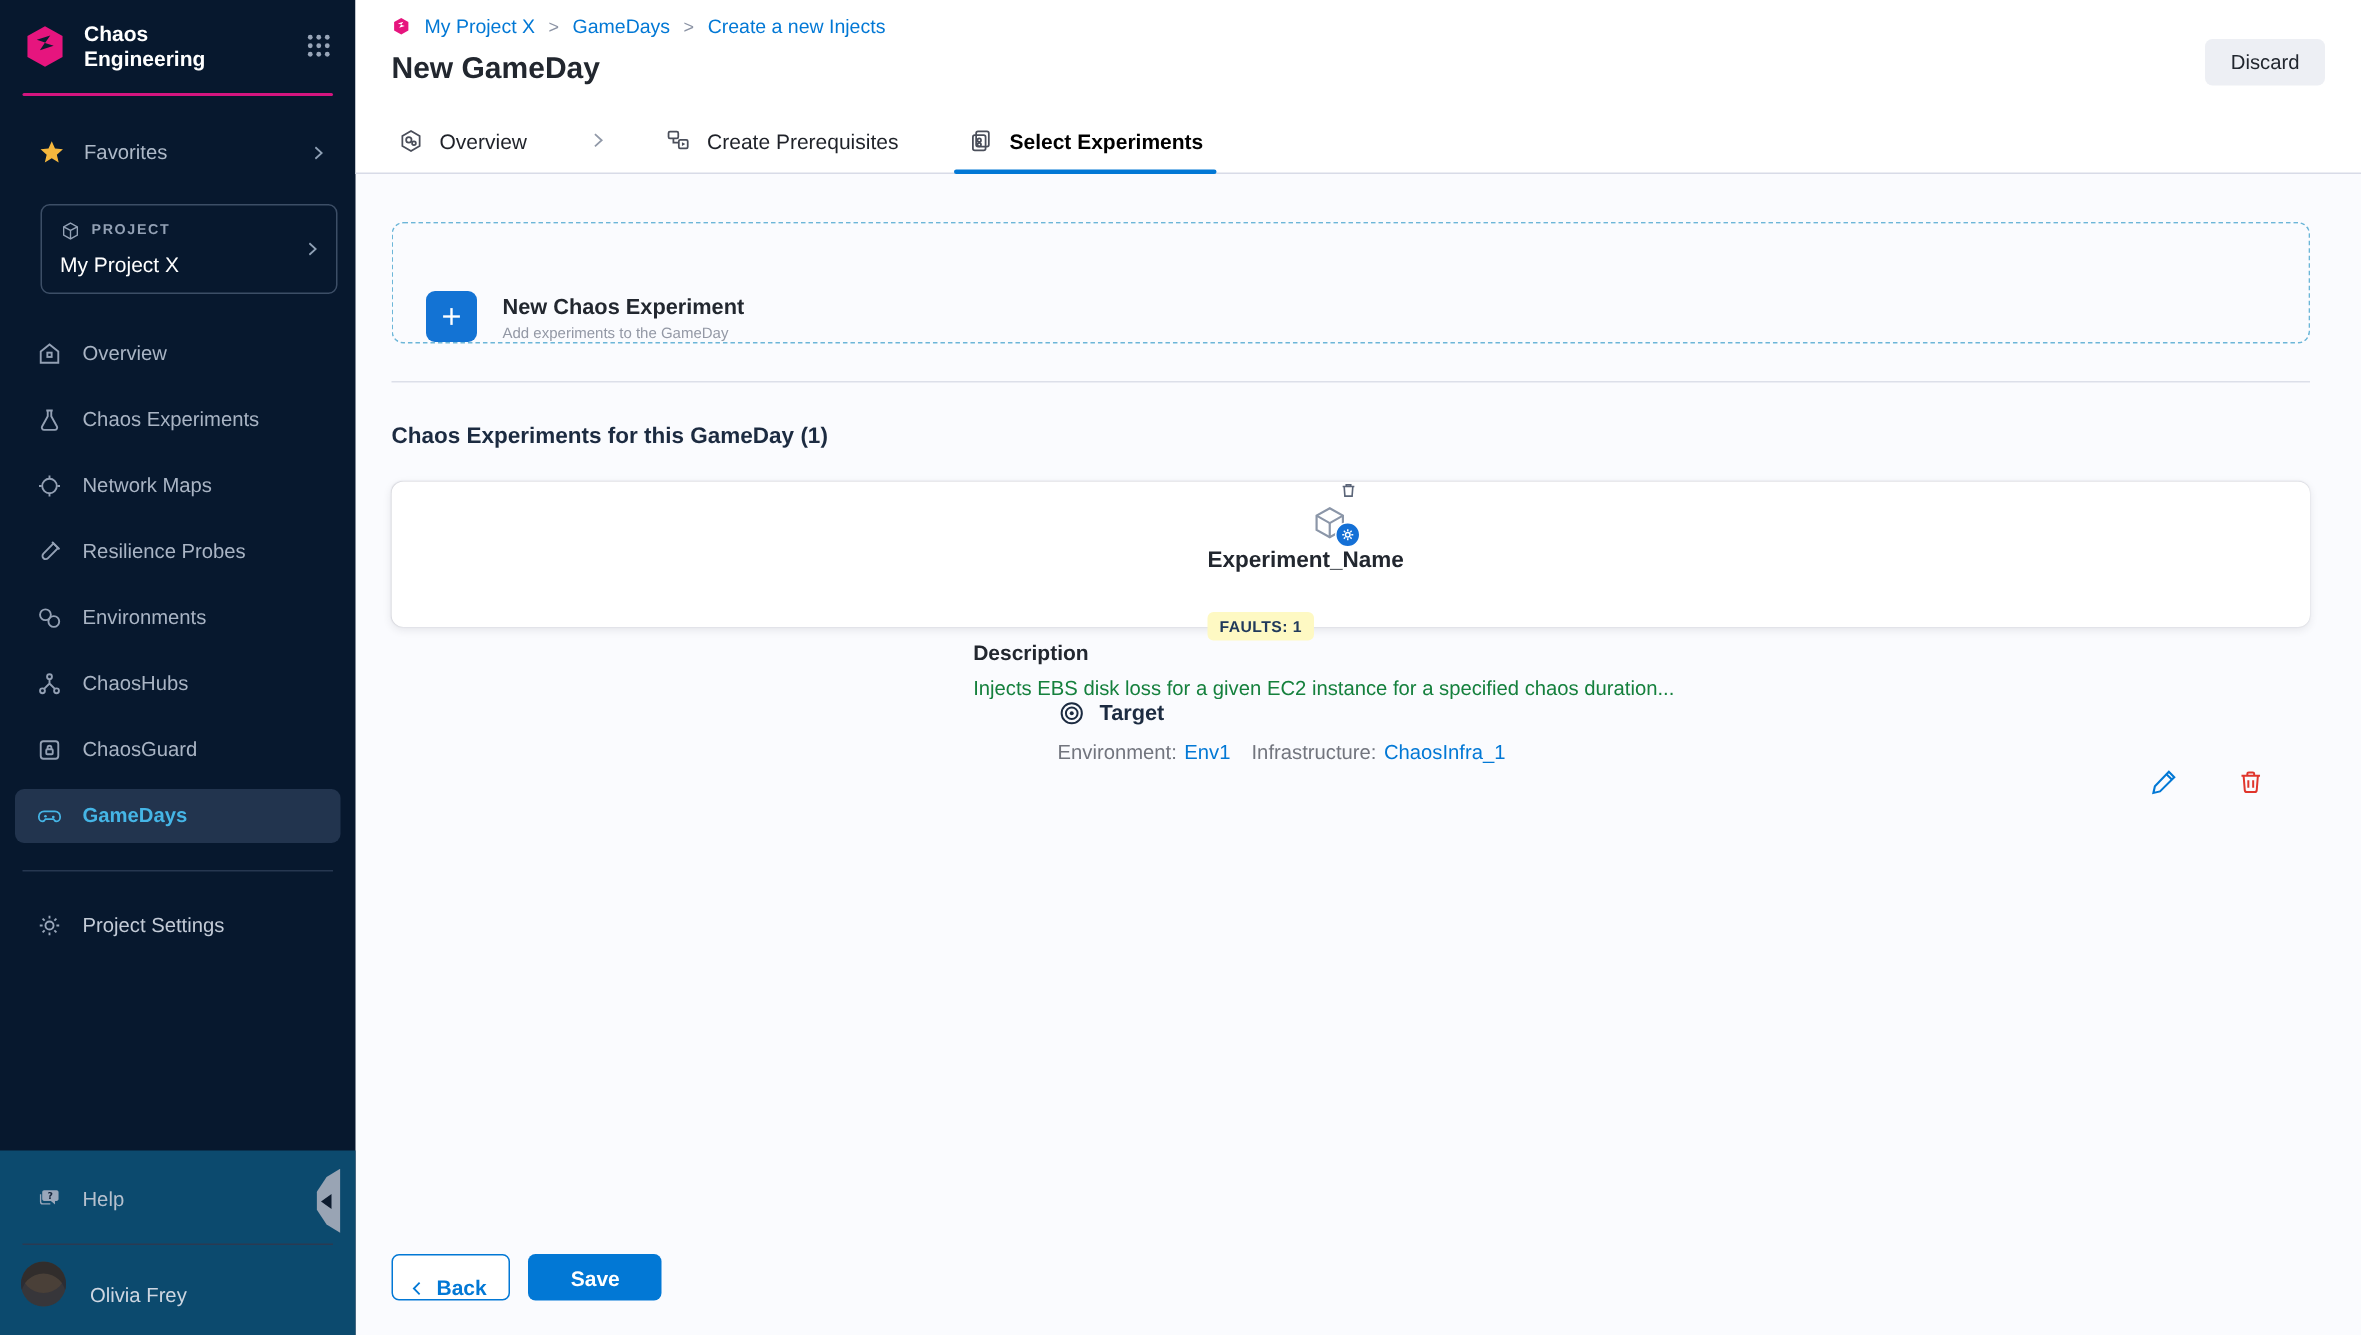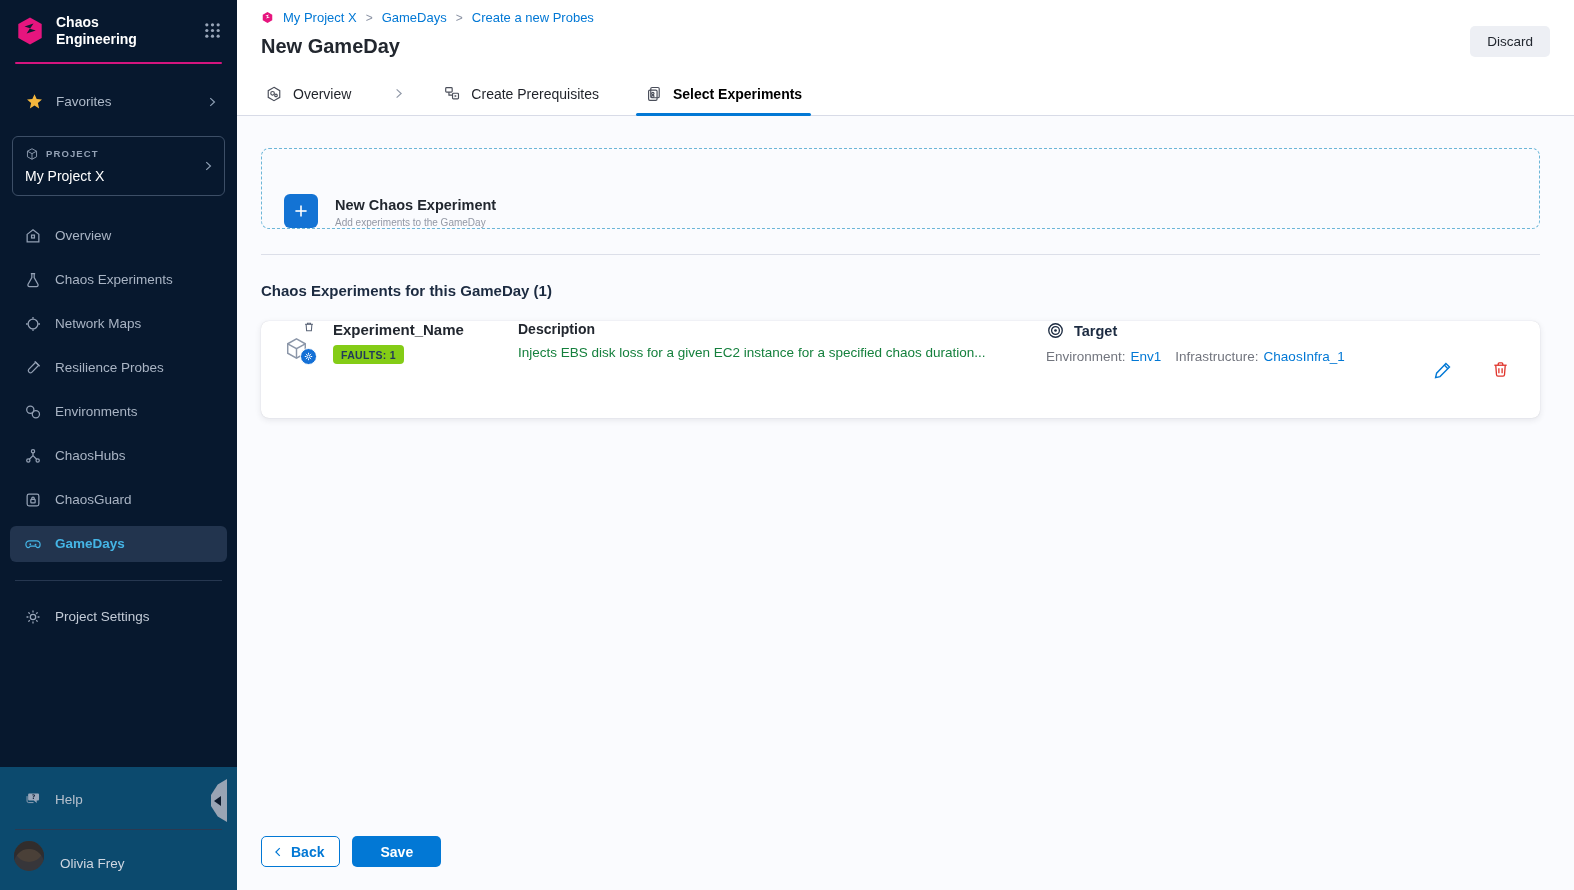--- a/index.html
+++ b/index.html
@@ -15,21 +15,21 @@
   
   .sidebar{width:237px;flex-shrink:0;background:#07182e;position:relative;box-sizing:border-box;}
   .side-header{display:flex;align-items:center;gap:10px;padding:14px 16px 10px 14px;}
   .brand-title{color:#fff;font-size:14px;font-weight:700;line-height:1.2;}
   .grid-icon{margin-left:auto;cursor:pointer;}
   .pink-rule{height:2px;background:#d4157f;margin:4px 15px 0 15px;border-radius:1px;}
 
   .fav-row{display:flex;align-items:center;gap:13px;height:36px;margin:20px 18px 0 26px;color:#aeb9c8;font-size:13.5px;cursor:pointer;}
   .fav-row .chev{margin-left:auto;}
 
-  .project-card{margin:16px 12px 0 12px;border:1px solid #3c4e66;border-radius:6px;padding:10px 12px 11px 12px;position:relative;cursor:pointer;}
+  .project-card{margin:16px 12px 0 27px;border:1px solid #3c4e66;border-radius:6px;padding:10px 12px 11px 12px;position:relative;cursor:pointer;}
   .project-eyebrow{display:flex;align-items:center;gap:7px;color:#93a1b5;font-size:9.5px;font-weight:700;letter-spacing:1.1px;}
   .project-name{color:#fff;font-size:14px;margin-top:7px;}
   .project-chev{position:absolute;right:9px;top:50%;transform:translateY(-50%);}
 
   .menu{margin:22px 10px 0 10px;display:flex;flex-direction:column;gap:8px;}
   .menu-item{display:flex;align-items:center;gap:13px;height:36px;padding:0 14px;border-radius:6px;color:#a9b4c4;font-size:13.5px;cursor:pointer;}
   .menu-item svg{color:#93a0b4;flex-shrink:0;}
   .menu-item.active{background:#22344e;color:#45b5e6;font-weight:700;}
   .menu-item.active svg{color:#45b5e6;}
 
@@ -71,45 +71,45 @@
   .content{flex:1;position:relative;padding:32px 24px 0 24px;box-sizing:border-box;}
   .dashed-box{border:1.6px dashed #6cb6d8;border-radius:8px;height:81px;display:flex;align-items:flex-end;gap:17px;
     padding:0 22px;margin-right:10px;box-sizing:border-box;cursor:pointer;background:transparent;}
   .plus-box{width:34px;height:34px;background:#1373d4;border-radius:6px;display:flex;align-items:center;justify-content:center;flex-shrink:0;}
   .nce-title{font-size:14.5px;font-weight:700;color:#22272f;}
   .nce-sub{font-size:10px;color:#9398a5;margin-top:4px;}
 
   .content-divider{height:1px;background:#dcdfe9;margin:25px 10px 0 0;}
   .section-heading{margin-top:27px;font-size:15px;font-weight:700;color:#1c2b41;}
 
-  .exp-card{margin-top:22px;margin-right:10px;background:#fff;border-radius:8px;height:97px;display:flex;
-    padding:0 28px 0 22px;box-sizing:border-box;box-shadow:0 2px 6px rgba(40,41,61,.10),0 0 1px rgba(40,41,61,.2);}
+  .exp-card{margin-top:22px;margin-right:10px;background:#fff;border-radius:8px;height:97px;display:flex;align-items:center;
+    padding:0 28px 0 22px;box-sizing:border-box;box-shadow:0 2px 6px rgba(40,41,61,.10),0 0 1px rgba(40,41,61,.2);flex-direction:column;}
   .exp-icon-wrap{width:50px;position:relative;height:44px;flex-shrink:0;}
   .exp-cube{position:absolute;left:0;bottom:3px;}
   .exp-mini-trash{position:absolute;left:20px;top:0;}
   .exp-gear-badge{position:absolute;left:17px;bottom:0;width:15px;height:15px;border-radius:50%;background:#1470d6;border:1.5px solid #fff;
     display:flex;align-items:center;justify-content:center;}
   .exp-name-col{width:185px;flex-shrink:0;}
   .exp-name{font-size:15px;font-weight:700;color:#22272f;}
-  .faults-badge{display:inline-block;margin-top:7px;background:#84cc16;border-radius:4px;padding:4px 8px 3px 8px;
+  .faults-badge{display:inline-block;margin-top:26px;background:#fef9c3;border-radius:4px;padding:4px 8px 3px 8px;
     font-size:10.5px;font-weight:700;color:#213a5b;letter-spacing:.3px;}
   .exp-desc-col{flex:1;min-width:0;padding-right:30px;}
   .desc-label{font-size:14px;font-weight:700;color:#22272f;}
   .desc-text{font-size:13.5px;color:#15803d;margin-top:8px;max-width:470px;white-space:nowrap;overflow:hidden;text-overflow:ellipsis;}
   .exp-target-col{width:385px;flex-shrink:0;}
   .target-head{display:flex;align-items:center;gap:9px;font-size:14.5px;font-weight:700;color:#1c2b41;}
   .target-line{margin-top:9px;font-size:13.5px;color:#72757e;display:flex;gap:6px;flex-wrap:nowrap;}
   .target-line .lnk{color:#0278d5;cursor:pointer;}
   .target-line .pair{display:flex;gap:5px;}
   .target-line .pair + .pair{margin-left:8px;}
   .exp-actions{margin-left:auto;display:flex;align-items:center;gap:34px;}
   .icon-btn{background:none;border:none;padding:2px;cursor:pointer;}
 
   .footer-btns{position:absolute;left:24px;bottom:23px;display:flex;gap:12px;}
-  .back-btn{display:flex;align-items:center;gap:6px;background:#fff;border:1px solid #0278d5;color:#0278d5;border-radius:5px;
+  .back-btn{display:flex;align-items:flex-end;gap:6px;background:#fff;border:1px solid #0278d5;color:#0278d5;border-radius:5px;
     height:31px;padding:0 15px 0 9px;font-size:14px;font-weight:700;cursor:pointer;font-family:inherit;box-sizing:border-box;}
   .save-btn{display:flex;align-items:center;background:#0278d5;border:none;color:#fff;border-radius:5px;height:31px;
     padding:0 28px;font-size:14px;font-weight:700;cursor:pointer;font-family:inherit;}
 </style>
 </head>
 <body>
 
 <aside class="sidebar">
   <div class="side-header">
     <span>
@@ -275,21 +275,21 @@
       <span>
         <svg width="13" height="13" viewBox="0 0 32 32">
           <path fill="#e6157e" d="M16 2.5 27.7 9v14L16 29.5 4.3 23V9z"></path>
           <path fill="#ffffff" d="M10.5 11.5l9-2.9-3.5 5.1 5.8 1.8-9.2 3 3.4-5.2z"></path>
         </svg>
       </span>
       <span class="crumb-link">My Project X</span>
       <span class="crumb-sep">&gt;</span>
       <span class="crumb-link">GameDays</span>
       <span class="crumb-sep">&gt;</span>
-      <span class="crumb-link">Create a new Probes</span>
+      <span class="crumb-link">Create a new Injects</span>
     </div>
     <h1 class="page-title">New GameDay</h1>
     <button class="discard-btn">Discard</button>
   </header>
 
   <div class="tab-bar">
     <div class="tab">
       <span>
         <svg width="18" height="18" viewBox="0 0 20 20" fill="none" stroke="currentColor" stroke-width="1.3">
           <path d="M10 2.6l6.4 3.7v7.4L10 17.4l-6.4-3.7V6.3z"></path>

